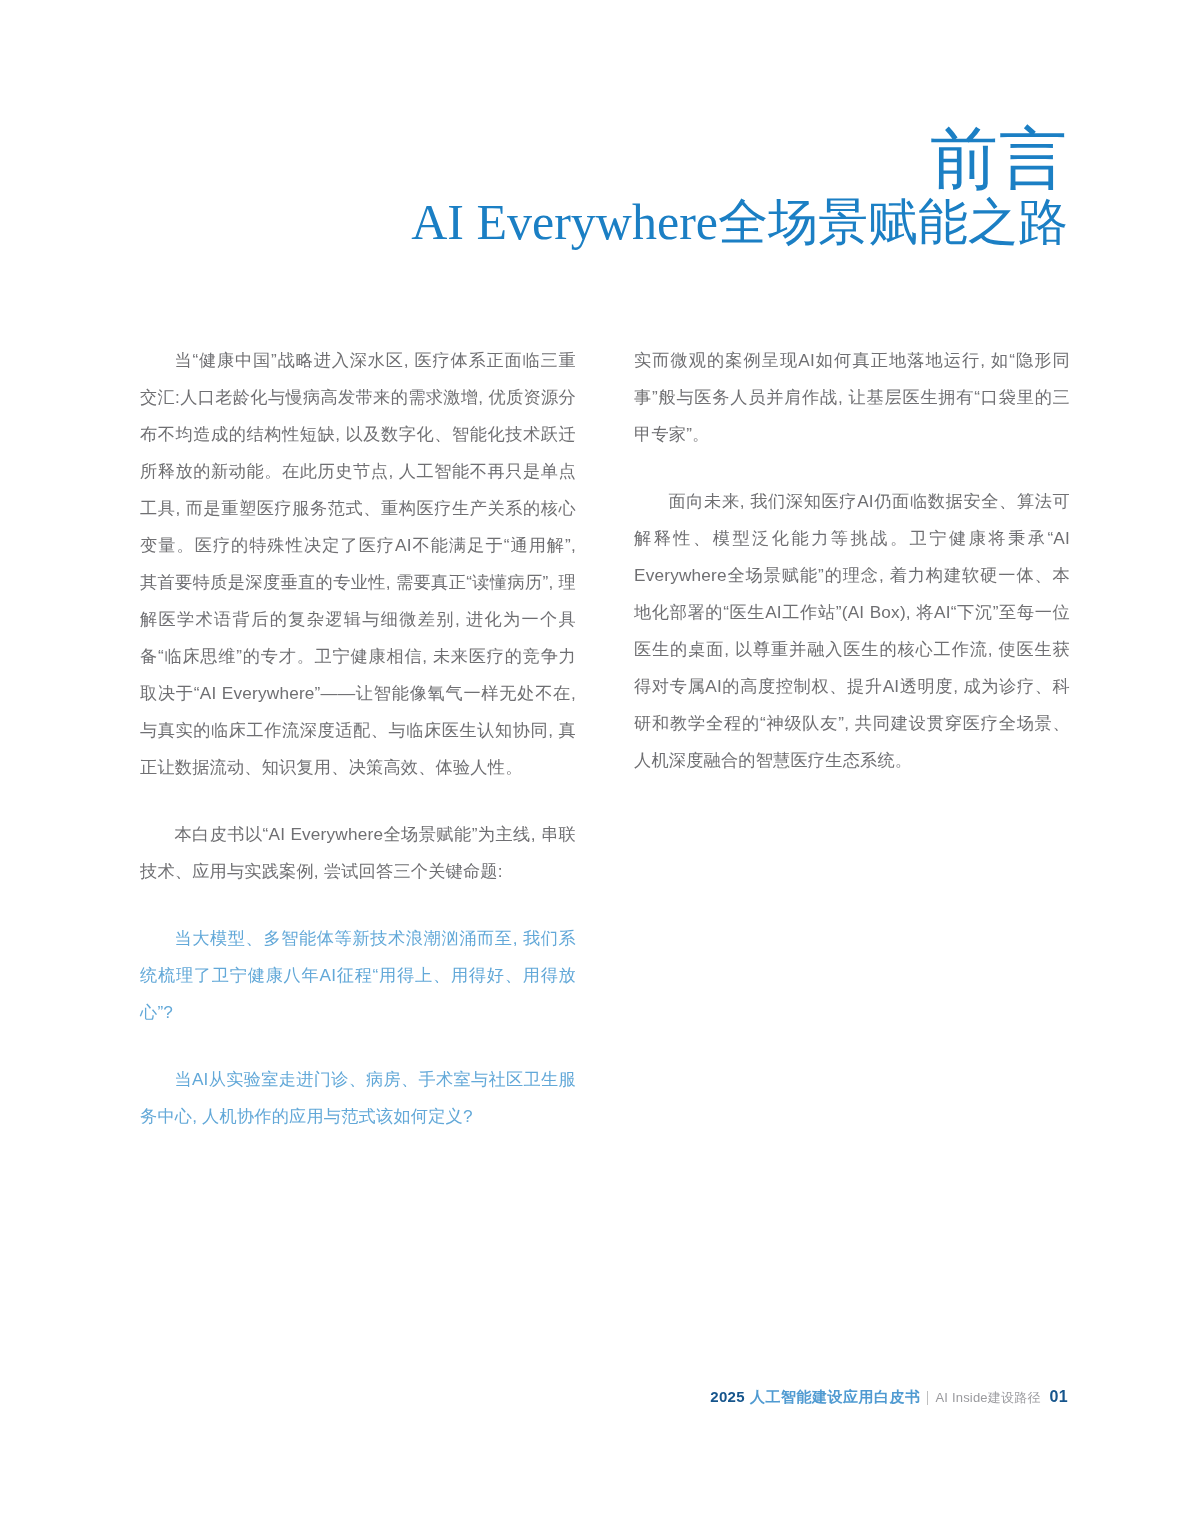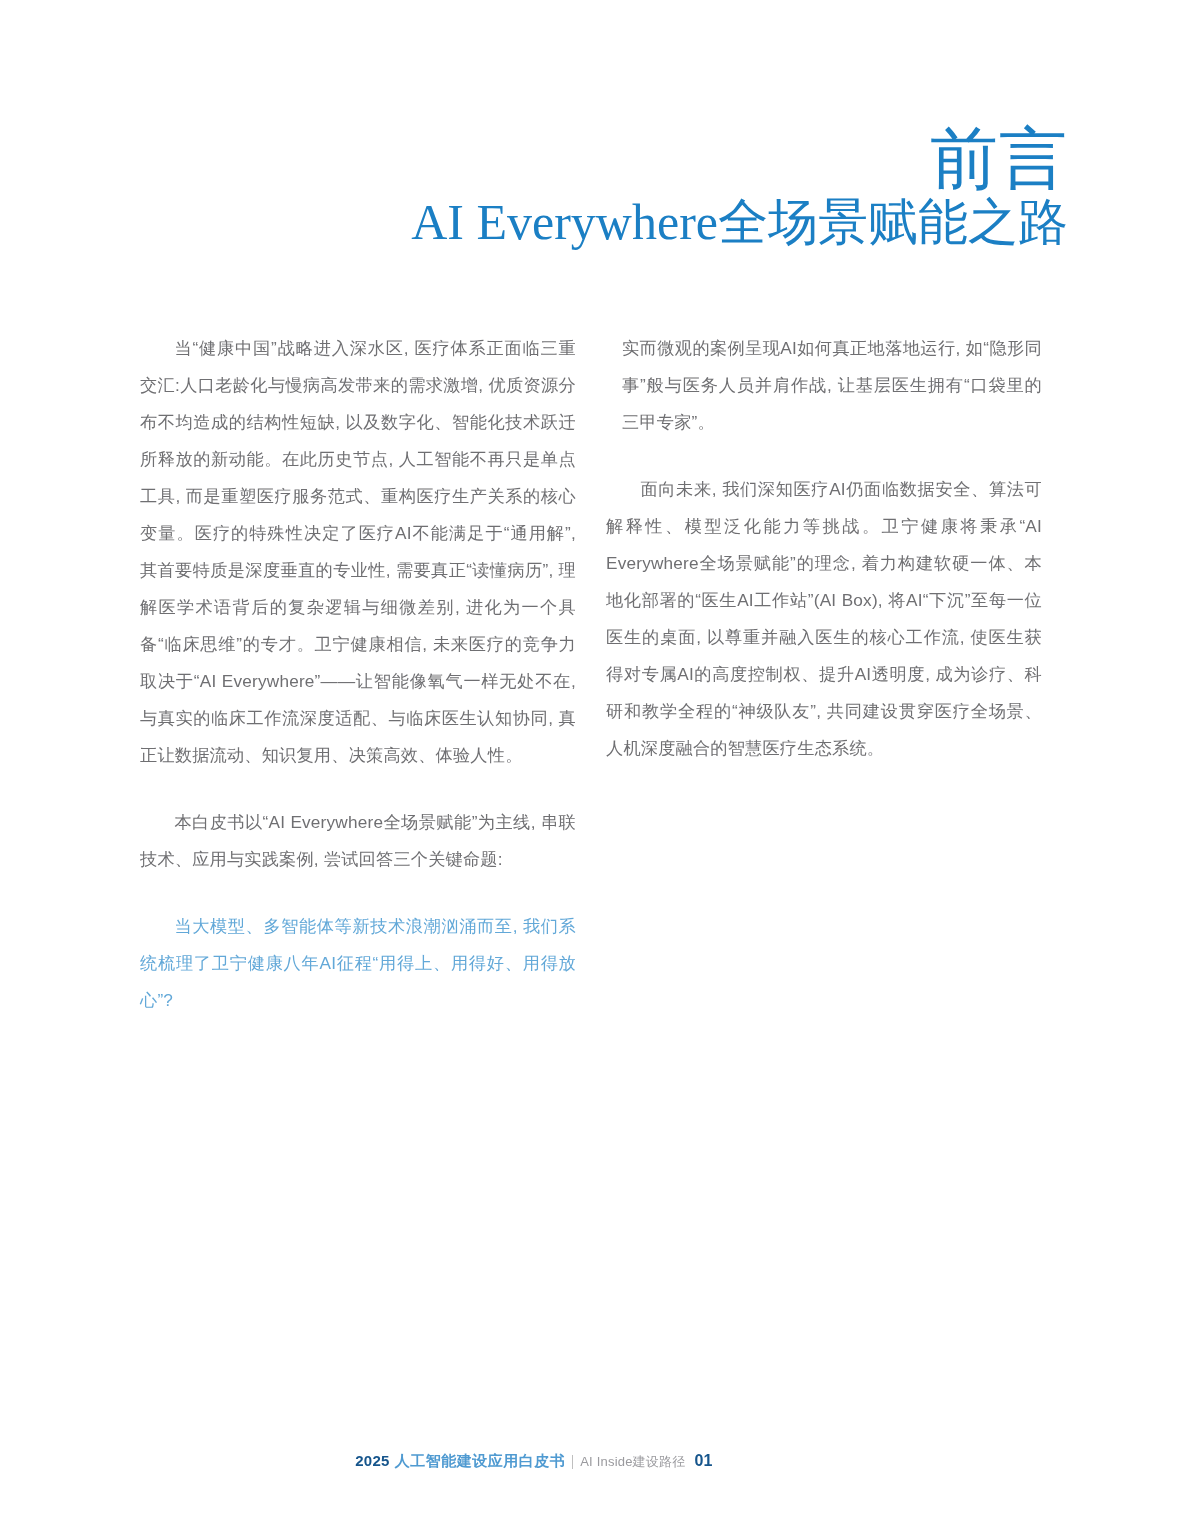--- a/index.html
+++ b/index.html
@@ -43,25 +43,25 @@
     line-height: 60px;
     color: #1b7fc4;
     letter-spacing: 0px;
     white-space: nowrap;
     margin-top: 2px;
   }
 
   
   .columns {
     position: absolute;
-    top: 330px;
+    top: 342px;
     left: 140px;
     width: 930px;
     display: flex;
-    gap: 30px;
+    gap: 58px;
   }
   .col {
     width: 436px;
     flex: 0 0 436px;
   }
 
   p.para {
     margin: 0 0 30px 0;
     font-size: 17.2px;
     line-height: 37px;
@@ -76,22 +76,22 @@
 
   p.para.accent {
     color: #62a8d8;
   }
 
   
   .footer {
     position: absolute;
     left: 0;
     right: 132px;
-    top: 1452px;
-    text-align: center;
+    top: 1388px;
+    text-align: right;
     white-space: nowrap;
   }
   .footer-year {
     font-size: 15px;
     font-weight: bold;
     color: #16558c;
     letter-spacing: 0.3px;
   }
   .footer-book {
     font-size: 15px;
@@ -130,24 +130,25 @@
     <div class="title-main">前言</div>
     <div class="title-sub">AI Everywhere全场景赋能之路</div>
   </div>
 
   <div class="columns">
 
     <div class="col">
       <p class="para">当“健康中国”战略进入深水区, 医疗体系正面临三重交汇:人口老龄化与慢病高发带来的需求激增, 优质资源分布不均造成的结构性短缺, 以及数字化、智能化技术跃迁所释放的新动能。在此历史节点, 人工智能不再只是单点工具, 而是重塑医疗服务范式、重构医疗生产关系的核心变量。医疗的特殊性决定了医疗AI不能满足于“通用解”, 其首要特质是深度垂直的专业性, 需要真正“读懂病历”, 理解医学术语背后的复杂逻辑与细微差别, 进化为一个具备“临床思维”的专才。卫宁健康相信, 未来医疗的竞争力取决于“AI Everywhere”——让智能像氧气一样无处不在, 与真实的临床工作流深度适配、与临床医生认知协同, 真正让数据流动、知识复用、决策高效、体验人性。</p>
       <p class="para">本白皮书以“AI Everywhere全场景赋能”为主线, 串联技术、应用与实践案例, 尝试回答三个关键命题:</p>
       <p class="para accent">当大模型、多智能体等新技术浪潮汹涌而至, 我们系统梳理了卫宁健康八年AI征程“用得上、用得好、用得放心”?</p>
+      <p class="para accent">当AI从实验室走进门诊、病房、手术室与社区卫生服务中心, 人机协作的应用与范式该如何定义?</p>
     </div>
 
     <div class="col">
-      <p class="para" style="text-indent:0;margin-left:16px;">实而微观的案例呈现AI如何真正地落地运行, 如“隐形同事”般与医务人员并肩作战, 让基层医生拥有“口袋里的三甲专家”。</p>
+      <p class="para" style="text-indent:0;">实而微观的案例呈现AI如何真正地落地运行, 如“隐形同事”般与医务人员并肩作战, 让基层医生拥有“口袋里的三甲专家”。</p>
       <p class="para">面向未来, 我们深知医疗AI仍面临数据安全、算法可解释性、模型泛化能力等挑战。卫宁健康将秉承“AI Everywhere全场景赋能”的理念, 着力构建软硬一体、本地化部署的“医生AI工作站”(AI Box), 将AI“下沉”至每一位医生的桌面, 以尊重并融入医生的核心工作流, 使医生获得对专属AI的高度控制权、提升AI透明度, 成为诊疗、科研和教学全程的“神级队友”, 共同建设贯穿医疗全场景、人机深度融合的智慧医疗生态系统。</p>
     </div>
 
   </div>
 
   <div class="footer">
     <span class="footer-year">2025</span><span class="footer-book">人工智能建设应用白皮书</span><span class="footer-sep"></span><span class="footer-path">AI Inside建设路径</span><span class="footer-page">01</span>
   </div>
 
 </div>

